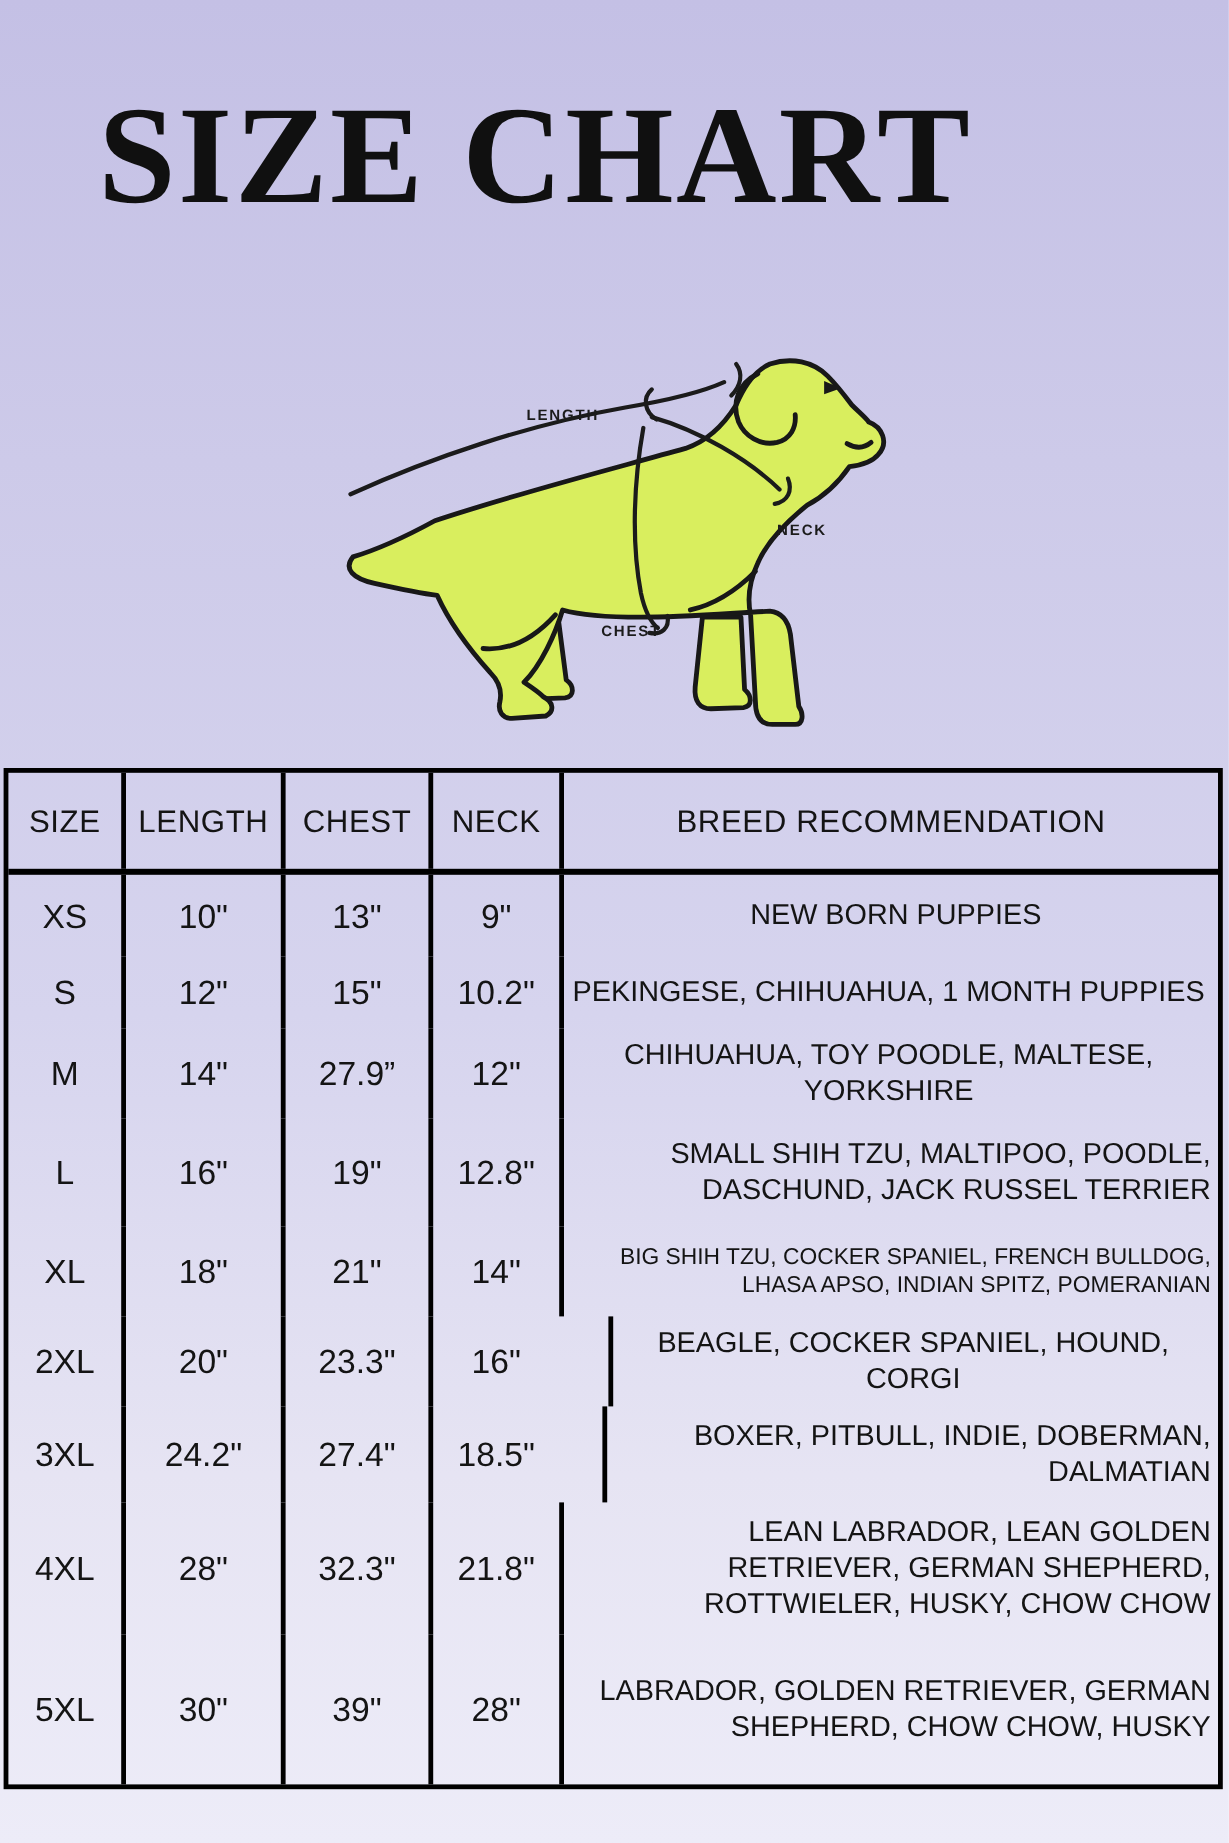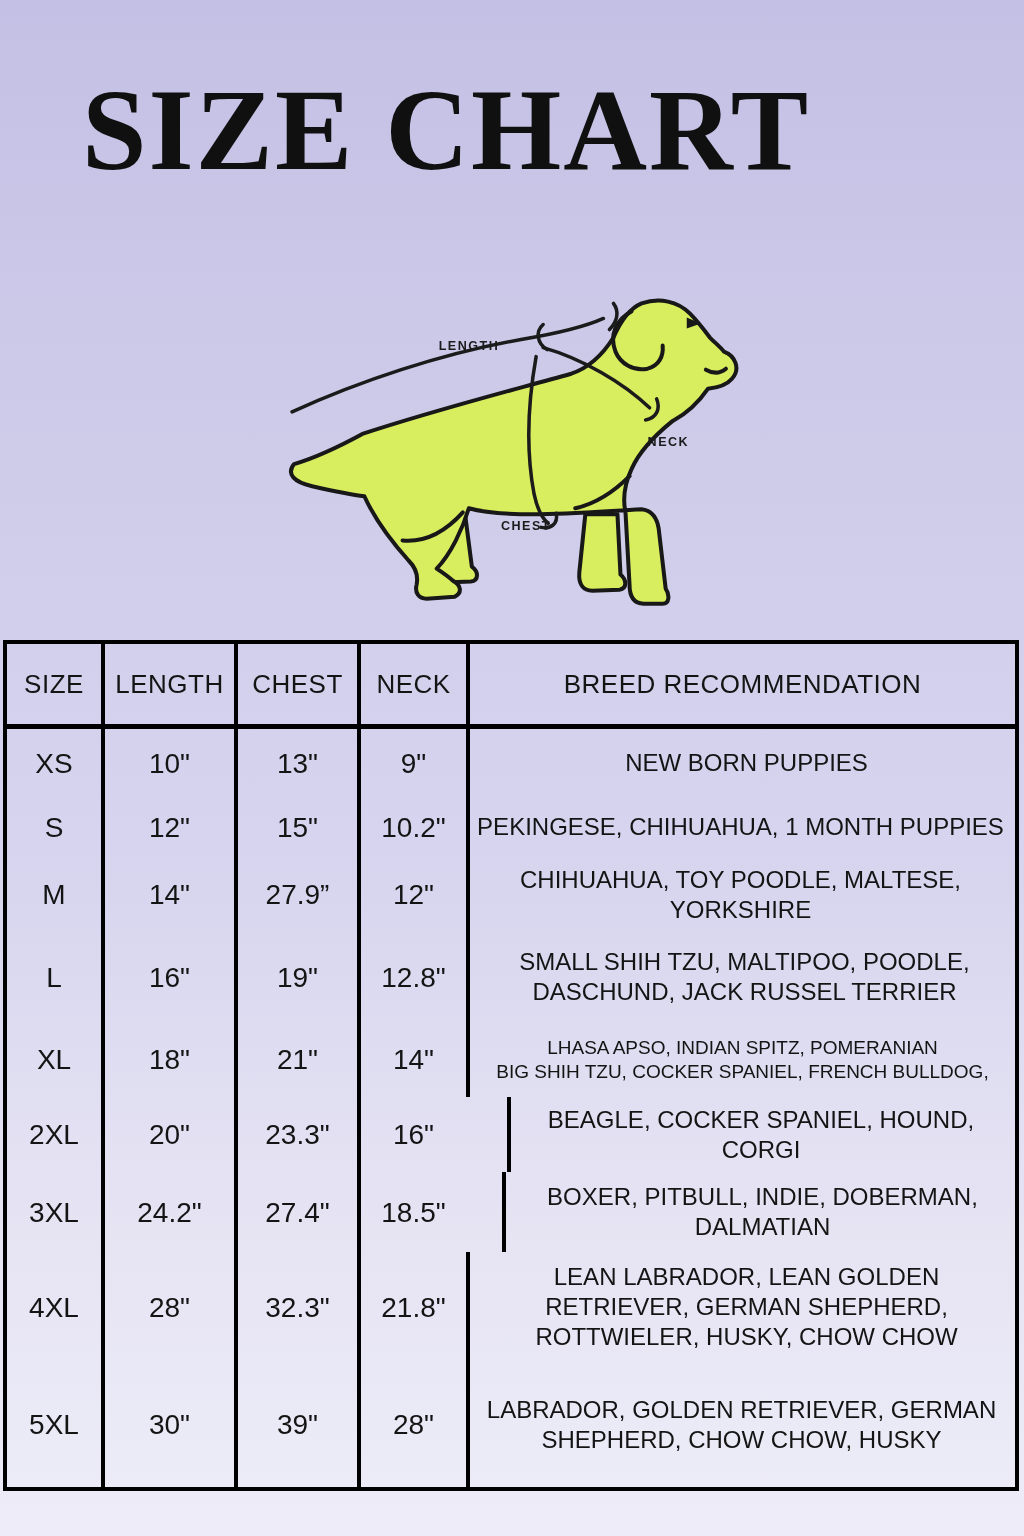--- a/index.html
+++ b/index.html
@@ -20,21 +20,21 @@
   .trow{display:grid;grid-template-columns:94px 133px 123px 109px 1fr;}
   .cell{border-left:4px solid #000;display:flex;flex-direction:column;
         justify-content:center;align-items:center;text-align:center;
         line-height:1.25;}
   .cell:first-child{border-left:none;border-radius:13px;}
   .header-row{height:80px;border-bottom:5px solid #000;}
   .header-row .cell{font-size:26px;letter-spacing:0.5px;}
   .num{font-size:28px;}
   .size-label{font-size:28px;}
   .breed{font-size:24px;padding:2px 6px;}
-  .breed.left{align-items:center;text-align:left;}
+  .breed.left{align-items:flex-end;text-align:left;}
 </style>
 </head>
 <body>
 
 <div class="page">
 
   <div class="title">SIZE CHART</div>
 
   <div class="dog-wrap">
     <svg viewBox="0 0 460 360" xmlns="http://www.w3.org/2000/svg">
@@ -148,22 +148,22 @@
             <div>SMALL SHIH TZU, MALTIPOO, POODLE,</div>
             <div>DASCHUND, JACK RUSSEL TERRIER</div>
           </div>
         </div>
         <div class="trow" style="height: 75px;">
           <div class="cell size-label">XL</div>
           <div class="cell num">18"</div>
           <div class="cell num">21"</div>
           <div class="cell num">14"</div>
           <div class="cell breed left" style="font-size: 19px; padding-left: 6px;">
+            <div>BIG SHIH TZU, COCKER SPANIEL, FRENCH BULLDOG,</div>
             <div>LHASA APSO, INDIAN SPITZ, POMERANIAN</div>
-            <div>BIG SHIH TZU, COCKER SPANIEL, FRENCH BULLDOG,</div>
           </div>
         </div>
         <div class="trow" style="height: 75px;">
           <div class="cell size-label">2XL</div>
           <div class="cell num">20"</div>
           <div class="cell num">23.3"</div>
           <div class="cell num">16"</div>
           <div class="cell breed" style="font-size: 24px; padding-left: 2px; margin-left: 41px;">
             <div>BEAGLE, COCKER SPANIEL, HOUND, CORGI</div>
           </div>

